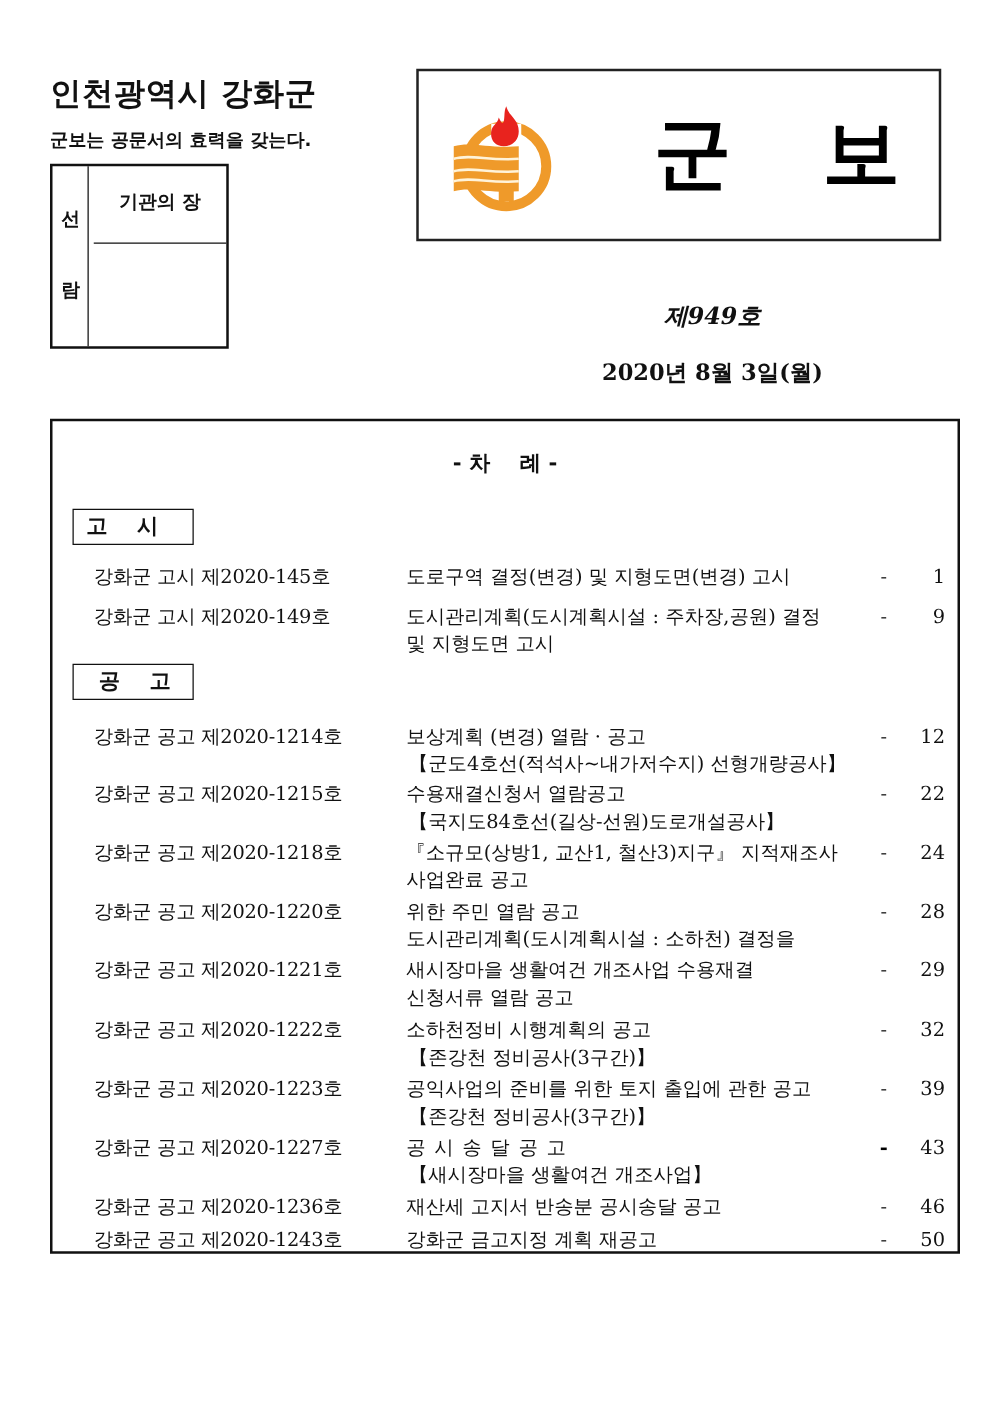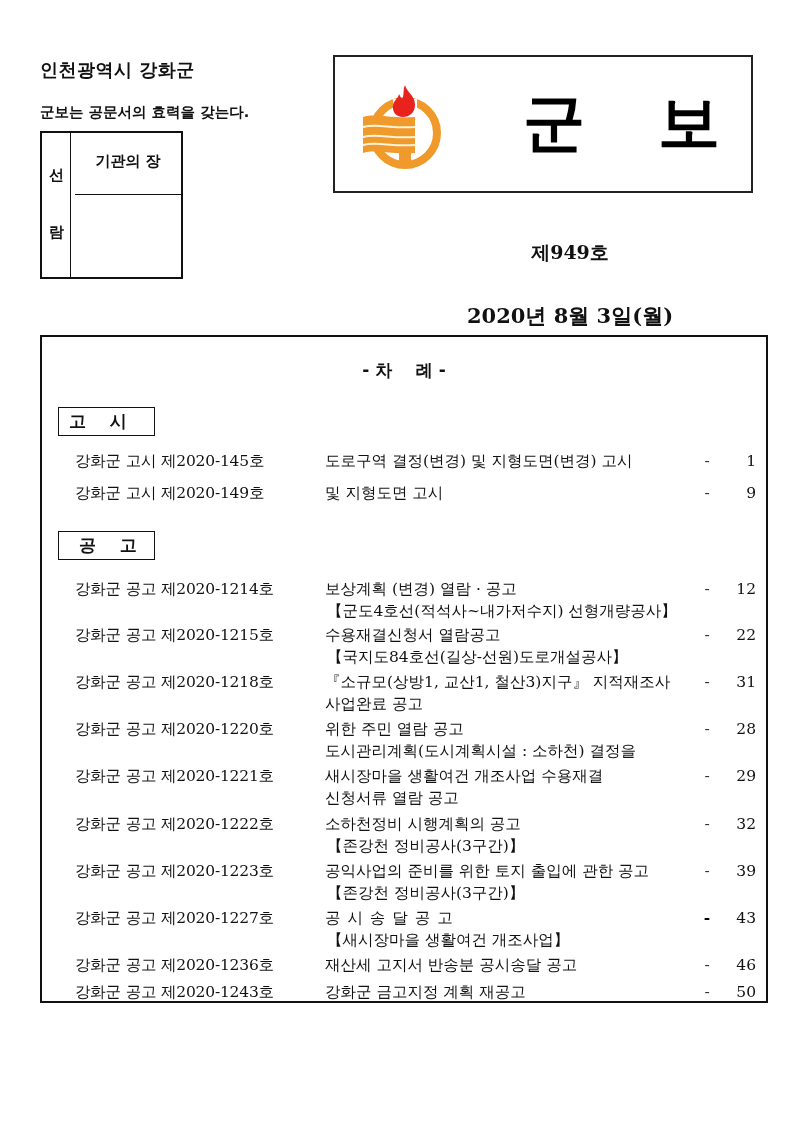--- a/index.html
+++ b/index.html
@@ -1,35 +1,35 @@
 <!DOCTYPE html>
 <html><head>
 <meta charset="utf-8">
 <style>
   html, body { margin:0; padding:0; background:#ffffff; }
   body { width:793px; height:1121px; position:relative; overflow:hidden;
          font-family:"DejaVu Serif", serif; color:#111; }
   .abs { position:absolute; }
   .org-title { left:40px; top:58px; font-family:"DejaVu Sans", sans-serif; font-weight:bold;
-               font-size:18px; letter-spacing:0.5px; color:#111; white-space:nowrap; }
+               font-size:25px; letter-spacing:0.5px; color:#111; white-space:nowrap; }
   .org-sub { left:40px; top:93px; font-family:"DejaVu Sans", sans-serif; font-weight:bold;
              font-size:14.5px; white-space:nowrap;margin-top:10px; }
   .seon-box { left:40px; top:131px; width:143px; height:148px; border:2px solid #111; box-sizing:border-box; }
   .seon-col { position:absolute; left:0; top:0; width:29px; height:100%; border-right:1.5px solid #111; box-sizing:border-box; }
   .seon-ch { position:absolute; left:0; width:29px; text-align:center; font-family:"DejaVu Sans", sans-serif;
              font-weight:bold; font-size:15px; }
   .seon-head { position:absolute; left:33px; top:0; right:0; height:62px; border-bottom:1.5px solid #111;
                box-sizing:border-box; text-align:center; line-height:56px; font-family:"DejaVu Sans", sans-serif;
                font-weight:bold; font-size:15px; }
   .masthead { left:333px; top:55px; width:420px; height:138px; border:2px solid #222; box-sizing:border-box; }
   .mast-logo { position:absolute; left:20px; top:24px; width:95px; height:90px; }
   .mast-title { position:absolute; top:18px; font-family:"DejaVu Sans", sans-serif; font-weight:bold;
                 font-size:62px; line-height:96px; color:#000; }
-  .issue-no { left:440px; top:240px; width:260px; text-align:center; font-size:19px; font-weight:bold; }
-  .issue-date { left:440px; top:286px; width:260px; text-align:center; font-size:21px; font-weight:bold; white-space:nowrap;margin-top:16px; }
+  .issue-no { left:440px; top:240px; width:260px; text-align:center; font-size:19px; font-weight:bold;font-style:italic; }
+  .issue-date { left:440px; top:286px; width:260px; text-align:center; font-size:18px; font-weight:bold; white-space:nowrap; }
   .toc-box { left:40px; top:335px; width:728px; height:668px; border:2px solid #111; box-sizing:border-box; }
   .toc-title { position:absolute; left:0; right:0; top:22px; text-align:center; font-family:"DejaVu Sans", sans-serif;
                font-weight:bold; font-size:17px; white-space:pre; }
   .sec-label { position:absolute; left:16px; width:97px; height:29px; border:1.5px solid #111; box-sizing:border-box;
                font-family:"DejaVu Sans", sans-serif; font-weight:bold; font-size:17px; line-height:26px;
                padding-left:10px; white-space:pre; }
   .entry { position:absolute; left:0; right:0; font-size:15.5px; line-height:22px; }
   .entry .num { position:absolute; left:33px; white-space:nowrap; letter-spacing:-0.2px; }
   .entry .ttl { position:absolute; left:267px; width:390px; white-space:nowrap;margin-left:16px; }
   .entry .sub { display:block; }
@@ -81,20 +81,21 @@
     <span class="num">강화군 고시 제2020-145호</span>
     <span class="ttl">
         <span class="sub">도로구역 결정(변경) 및 지형도면(변경) 고시</span>
       </span>
     <span class="dash">-</span>
     <span class="pg">1</span>
   </div>
   <div class="entry" style="top:145px;">
     <span class="num">강화군 고시 제2020-149호</span>
     <span class="ttl">
+      <span class="sub">도시관리계획(도시계획시설 : 주차장,공원) 결정</span>
       <span class="sub">및 지형도면 고시</span>
     </span>
     <span class="dash">-</span>
     <span class="pg">9</span>
   </div>
 
   <div class="sec-label" style="top:194px;padding-left:20px;">공    고</div>
 
   <div class="entry" style="top:241px;">
     <span class="num">강화군 공고 제2020-1214호</span>
@@ -114,21 +115,21 @@
     <span class="dash">-</span>
     <span class="pg">22</span>
   </div>
   <div class="entry" style="top:334px;">
     <span class="num">강화군 공고 제2020-1218호</span>
     <span class="ttl">
       <span class="sub">『소규모(상방1, 교산1, 철산3)지구』 지적재조사</span>
       <span class="sub">사업완료 공고</span>
     </span>
     <span class="dash">-</span>
-    <span class="pg">31</span>
+    <span class="pg">24</span>
   </div>
   <div class="entry" style="top:381px;">
     <span class="num">강화군 공고 제2020-1220호</span>
     <span class="ttl">
       <span class="sub">위한 주민 열람 공고</span>
       <span class="sub">도시관리계획(도시계획시설 : 소하천) 결정을</span>
     </span>
     <span class="dash">-</span>
     <span class="pg">28</span>
   </div>

